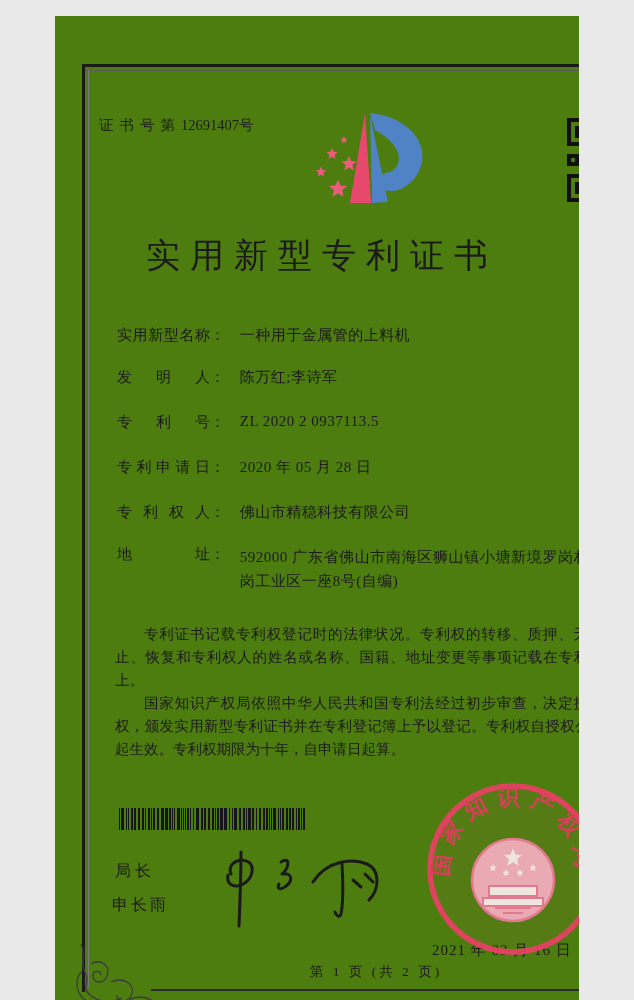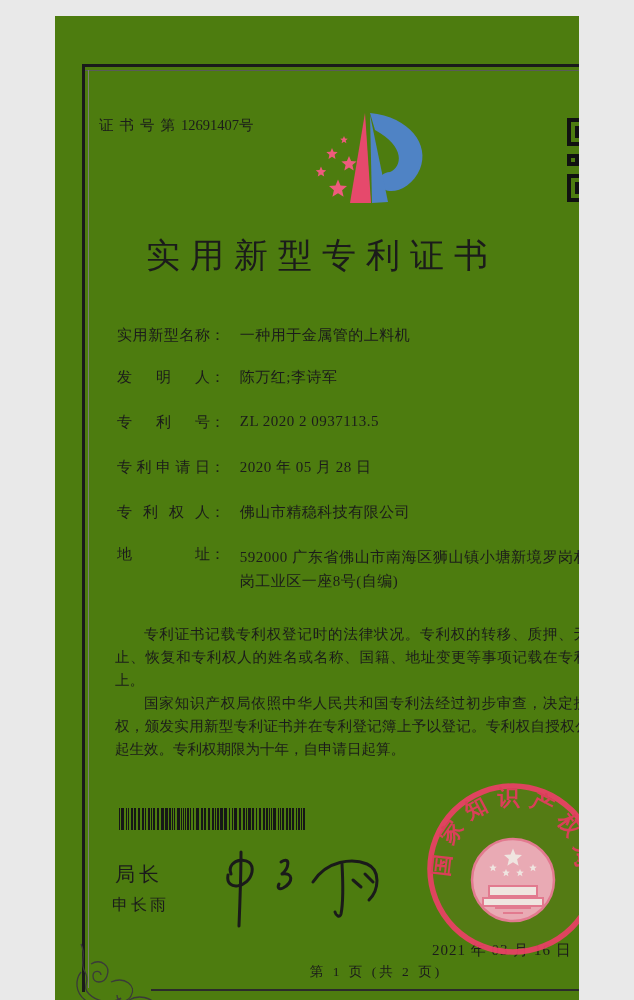--- a/index.html
+++ b/index.html
@@ -28,21 +28,21 @@
         text-justify:inter-character;vertical-align:top;margin-left:18px;}
   .colon{display:inline-block;vertical-align:top;}
   .val{display:inline-block;margin-left:11px;vertical-align:top;letter-spacing:.5px;}
   .row-addr .val{width:412px;white-space:normal;line-height:24px;text-align:justify;}
 
   .paras{position:absolute;left:60px;top:607px;width:519px;font-size:14.5px;line-height:23px;
          text-align:justify;text-justify:inter-ideograph;}
   .paras p{margin:0;text-indent:2em;}
 
   .barcode{position:absolute;left:64px;top:792px;}
-  .signer-title{position:absolute;left:60px;top:845px;font-size:20px;letter-spacing:4px;}
+  .signer-title{position:absolute;left:60px;top:845px;font-size:16px;letter-spacing:4px;}
   .signer-name{position:absolute;left:57px;top:879px;font-size:16px;letter-spacing:3px;}
   .autograph{position:absolute;left:140px;top:830px;}
   .seal{position:absolute;left:366px;top:760px;z-index:2;opacity:.92;}
   .seal-date{position:absolute;left:377px;top:925px;font-size:15px;letter-spacing:1px;z-index:1;}
   .footer{position:absolute;left:4px;top:947px;width:634px;text-align:center;
           font-size:13.5px;letter-spacing:3px;}
   .orn-l{position:absolute;left:16px;top:926px;}
   .orn-r{position:absolute;left:528px;top:898px;}
 </style>
 </head>

